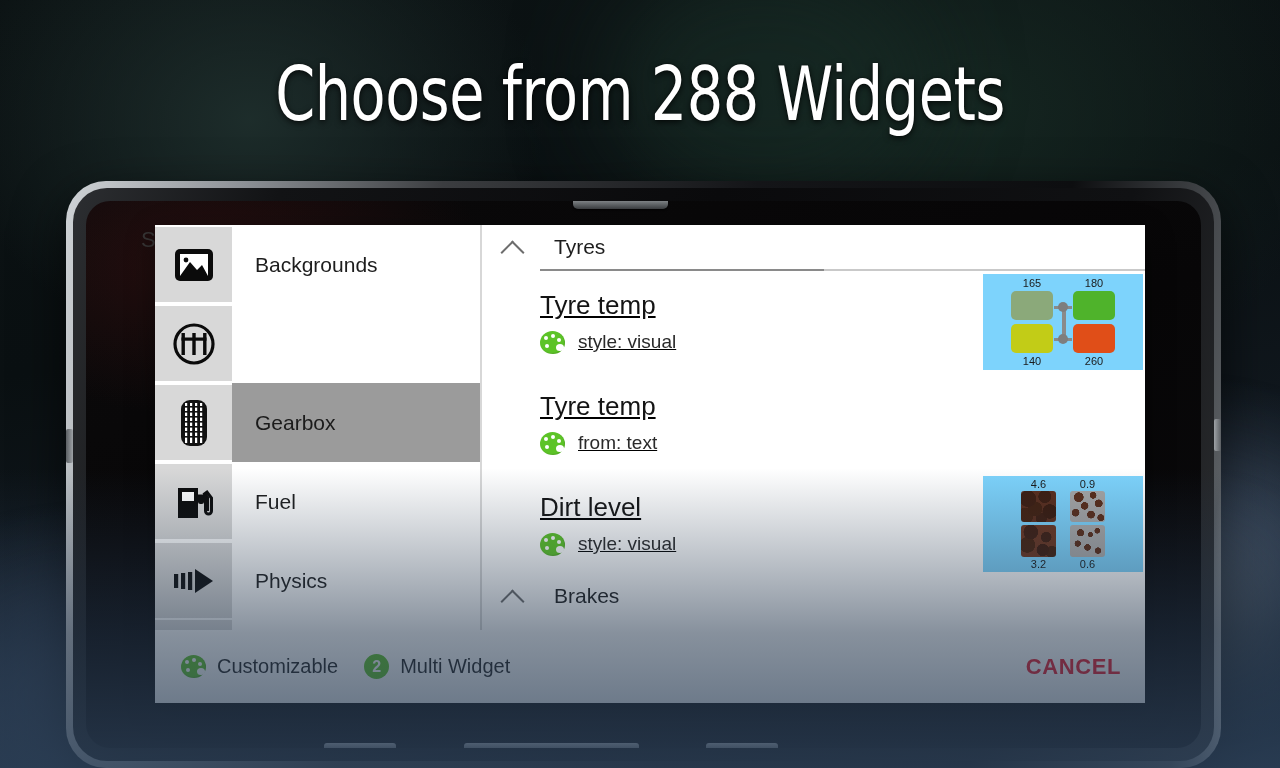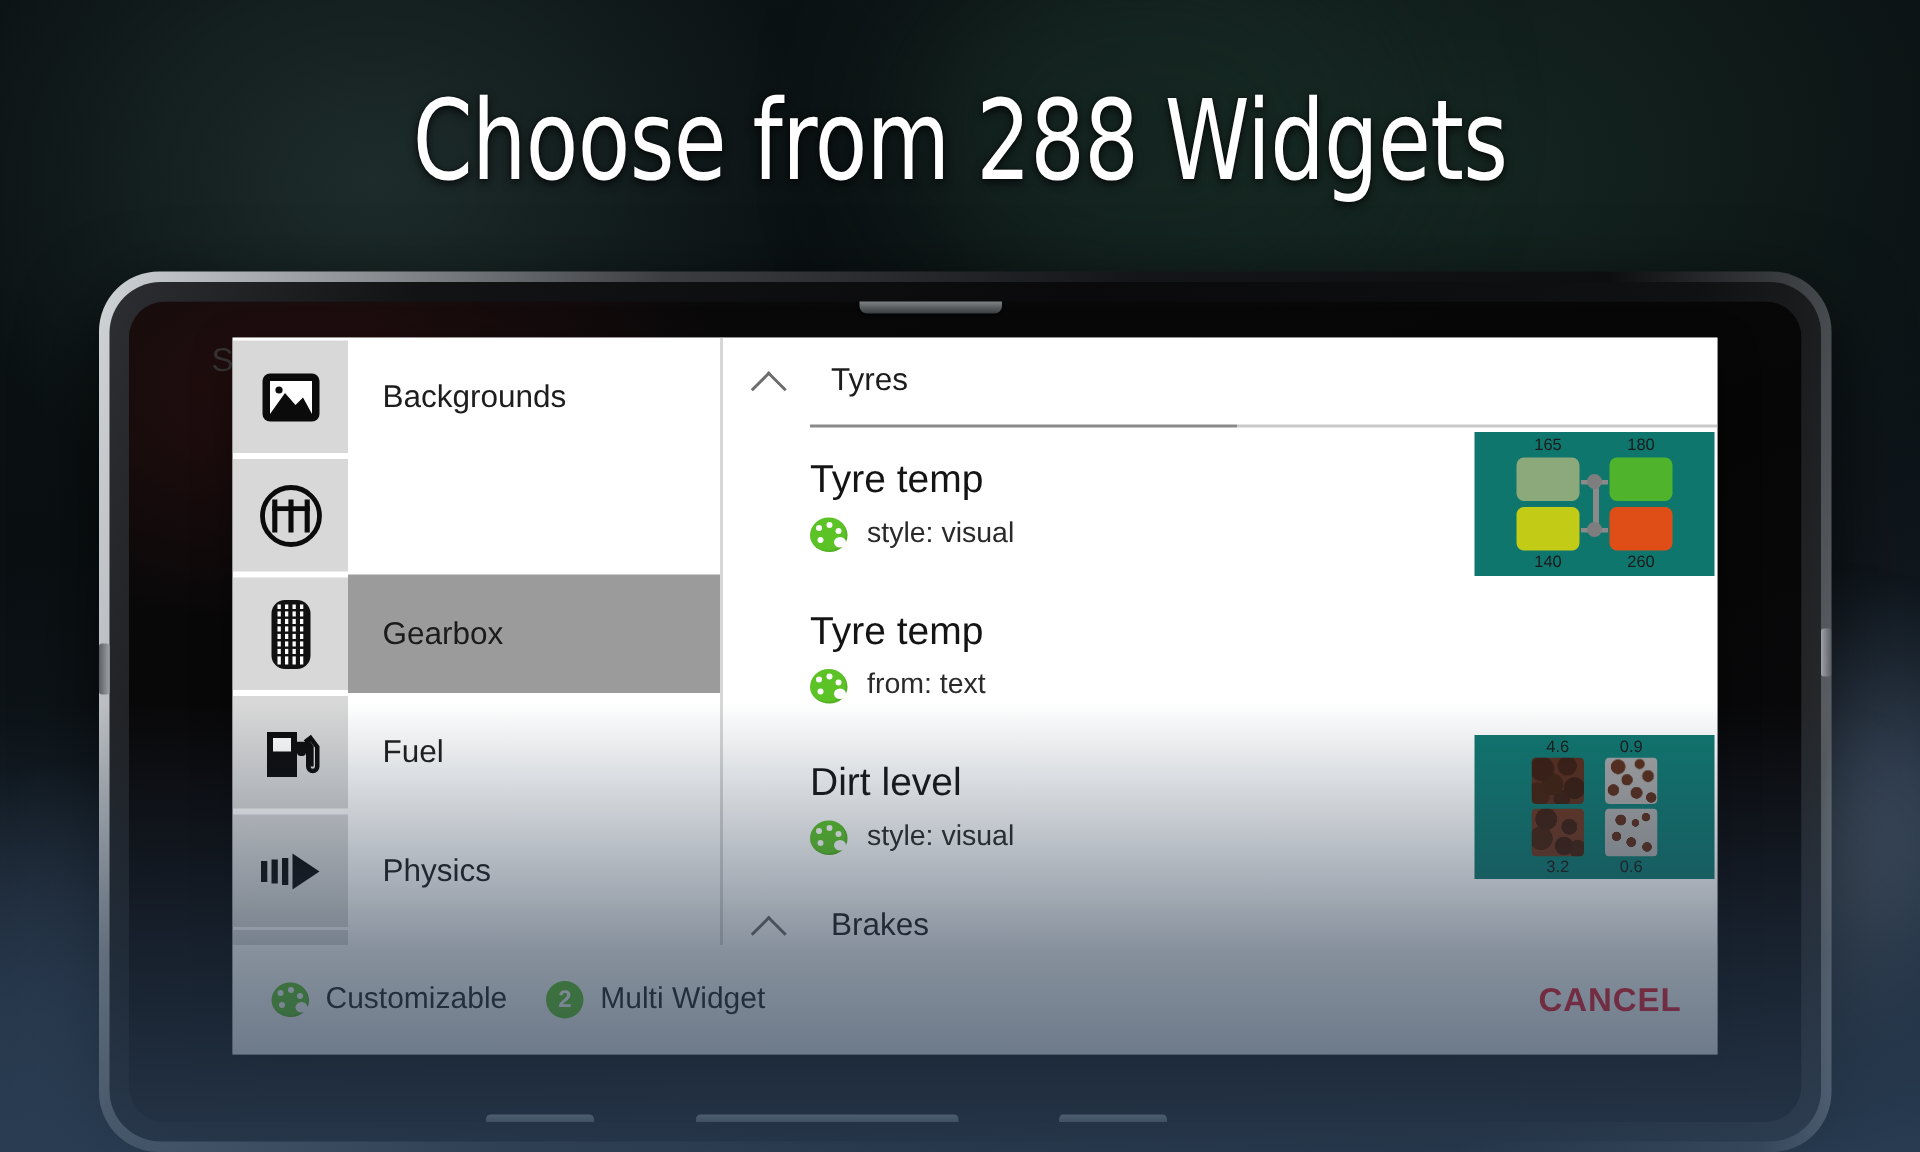--- a/index.html
+++ b/index.html
@@ -226,21 +226,21 @@
   
   #content {
     position: relative;
     flex: 1;
     overflow: hidden;
     background: #ffffff;
   }
   .group-header {
     display: flex;
     align-items: center;
-    height: 58px;
+    height: 44px;
     padding-left: 14px;
   }
   .chevron-up {
     flex: none;
     width: 34px;
     height: 34px;
     position: relative;
   }
   .chevron-up::before {
     content: "";
@@ -263,21 +263,21 @@
   }
 
   .widget-row {
     position: relative;
     display: flex;
     align-items: center;
     height: 101px;
     padding-left: 58px;
     cursor: pointer;
   }
-  .widget-info { flex: 1; }
+  .widget-info { flex: 1; text-decoration: underline; }
   .widget-name {
     font-size: 26px;
     color: #141414;
     line-height: 30px;
   }
   .widget-style {
     display: flex;
     align-items: center;
     margin-top: 11px;
   }
@@ -314,21 +314,21 @@
   .palette .dot.d1 { left: 4px;  top: 5px; }
   .palette .dot.d2 { left: 11px; top: 3px; }
   .palette .dot.d3 { left: 17px; top: 7px; }
   .palette .dot.d4 { left: 5px;  top: 13px; }
 
   
   .thumb {
     flex: none;
     width: 160px;
     height: 96px;
-    background: #0f766e;
+    background: #7dd3fc;
     position: relative;
     margin-right: 2px;
   }
 
   
   .tt-grid {
     position: absolute;
     inset: 0;
     display: grid;
     grid-template-columns: 1fr 1fr;

